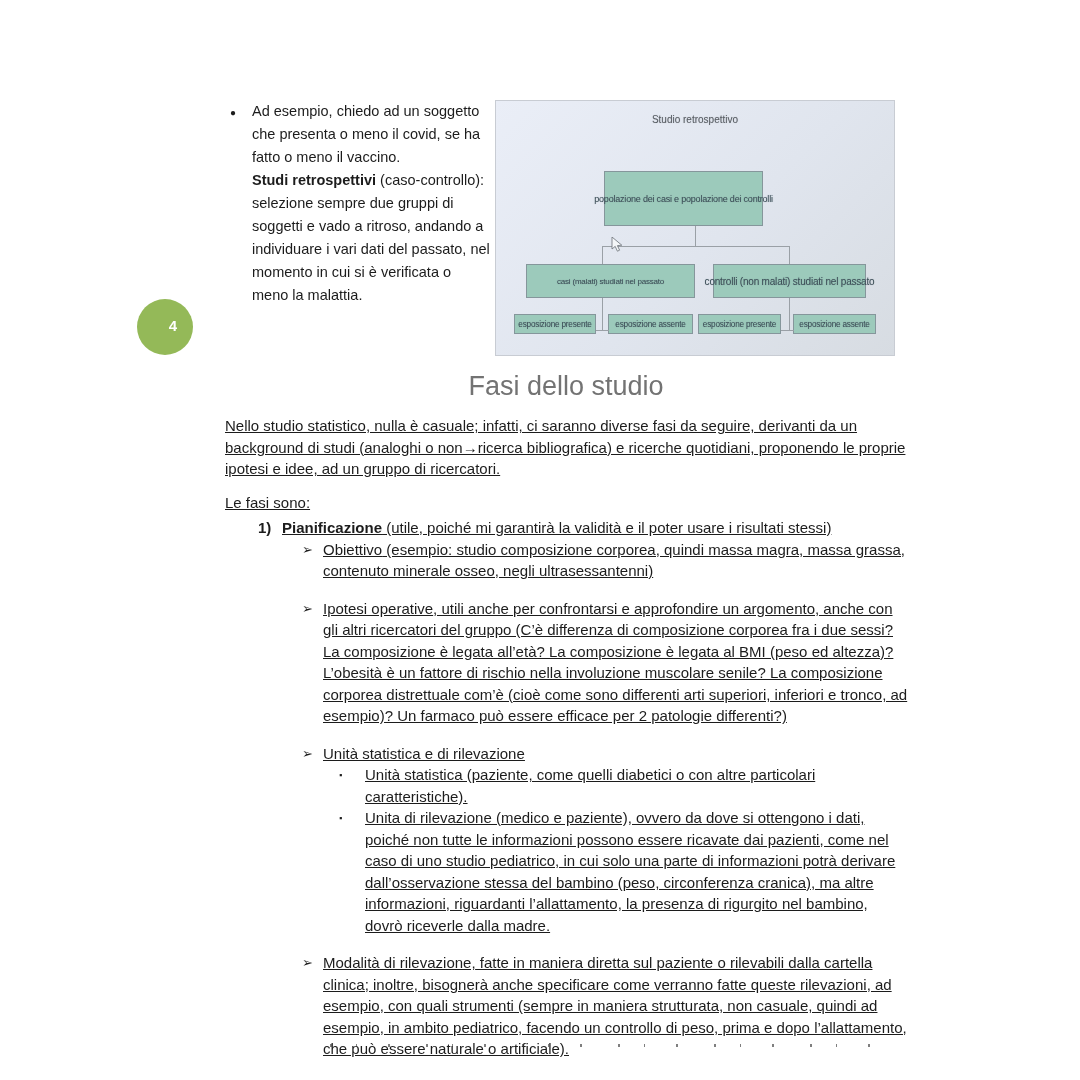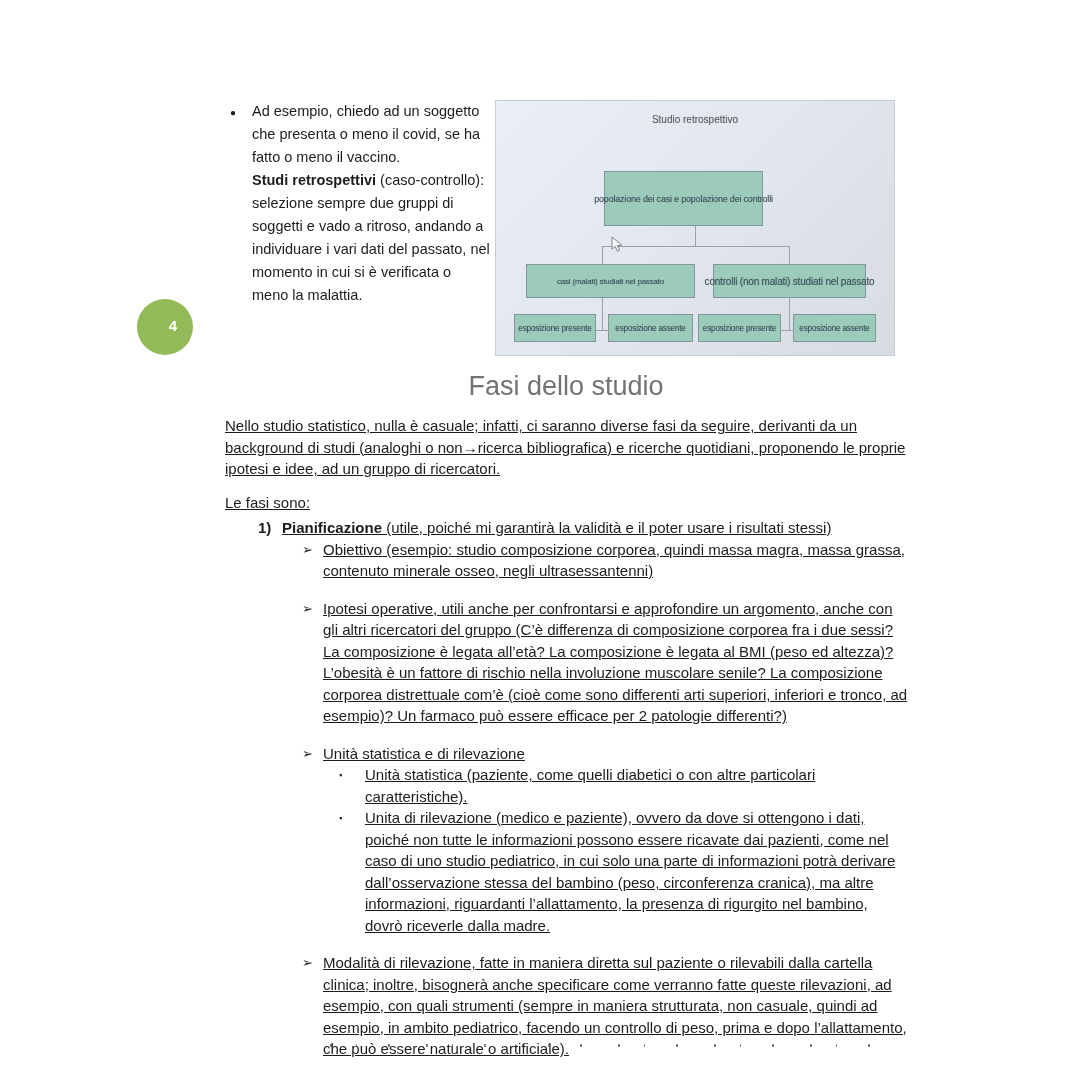--- a/index.html
+++ b/index.html
@@ -19,21 +19,21 @@
              border:1px solid #c8ccd3; }
   .dg-title { position:absolute; left:0; top:13px; width:100%; text-align:center;
               font-size:10px; color:#585d63; text-shadow:0 0 1px rgba(90,95,100,.35); }
   .dg-box { position:absolute; background:#9ccabb; border:1px solid #85969b;
             display:flex; align-items:center; justify-content:center;
             font-size:8.5px; color:#3d4f58; white-space:nowrap;
             text-shadow:0 0 1px rgba(70,90,100,.4); letter-spacing:-0.2px; }
   .dg-root  { left:108px; top:70px;  width:159px; height:55px; font-size:9px; }
   .dg-bl    { left:30px;  top:163px; width:169px; height:34px; font-size:8px; }
   .dg-br    { left:217px; top:163px; width:153px; height:34px; font-size:10px; }
-  .dg-leaf  { top:213px; height:28px; font-size:8.2px; }
+  .dg-leaf  { top:213px; height:20px; font-size:8.2px; }
   .dg-l0 { left:18px;  width:82px; }
   .dg-l1 { left:112px; width:85px; }
   .dg-l2 { left:202px; width:83px; }
   .dg-l3 { left:297px; width:83px; }
   .ln { position:absolute; background:#9aa0a6; }
   .dg-cursor { position:absolute; left:115px; top:136px; }
 
   
   .badge { position:absolute; left:137px; top:299px; width:56px; height:56px; border-radius:50%;
            background:#94b958; display:flex; align-items:center; justify-content:center; }

